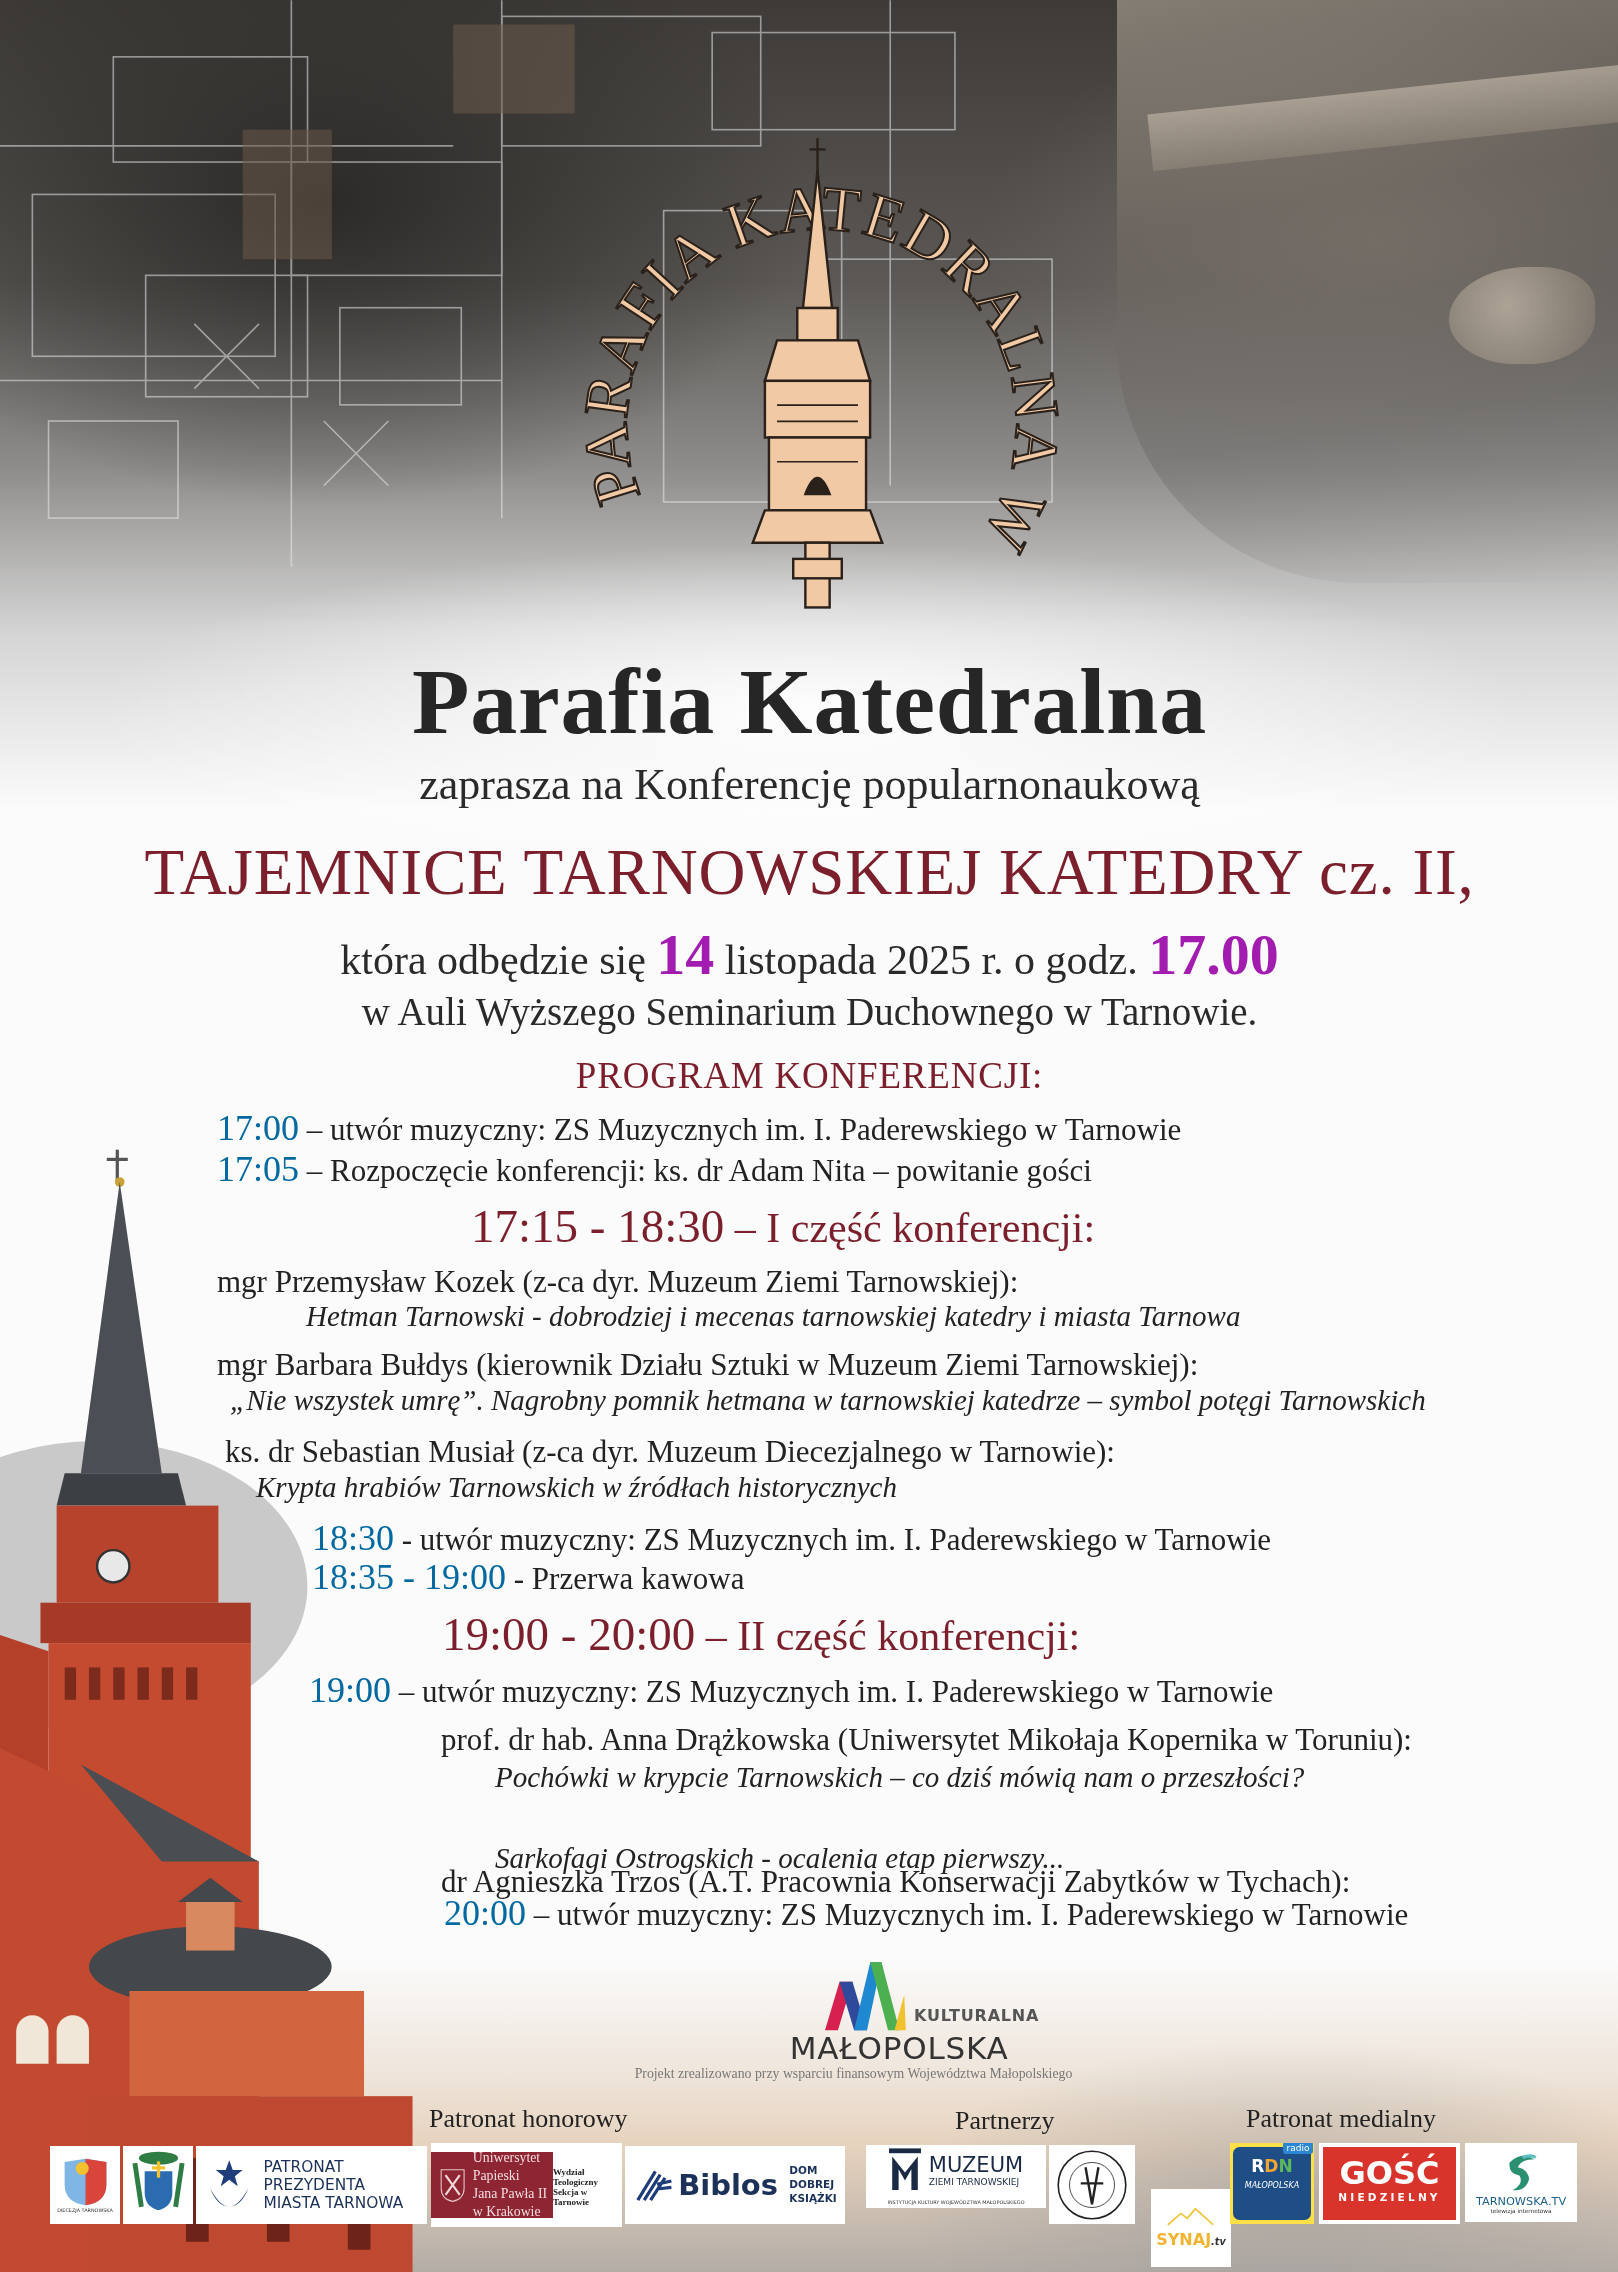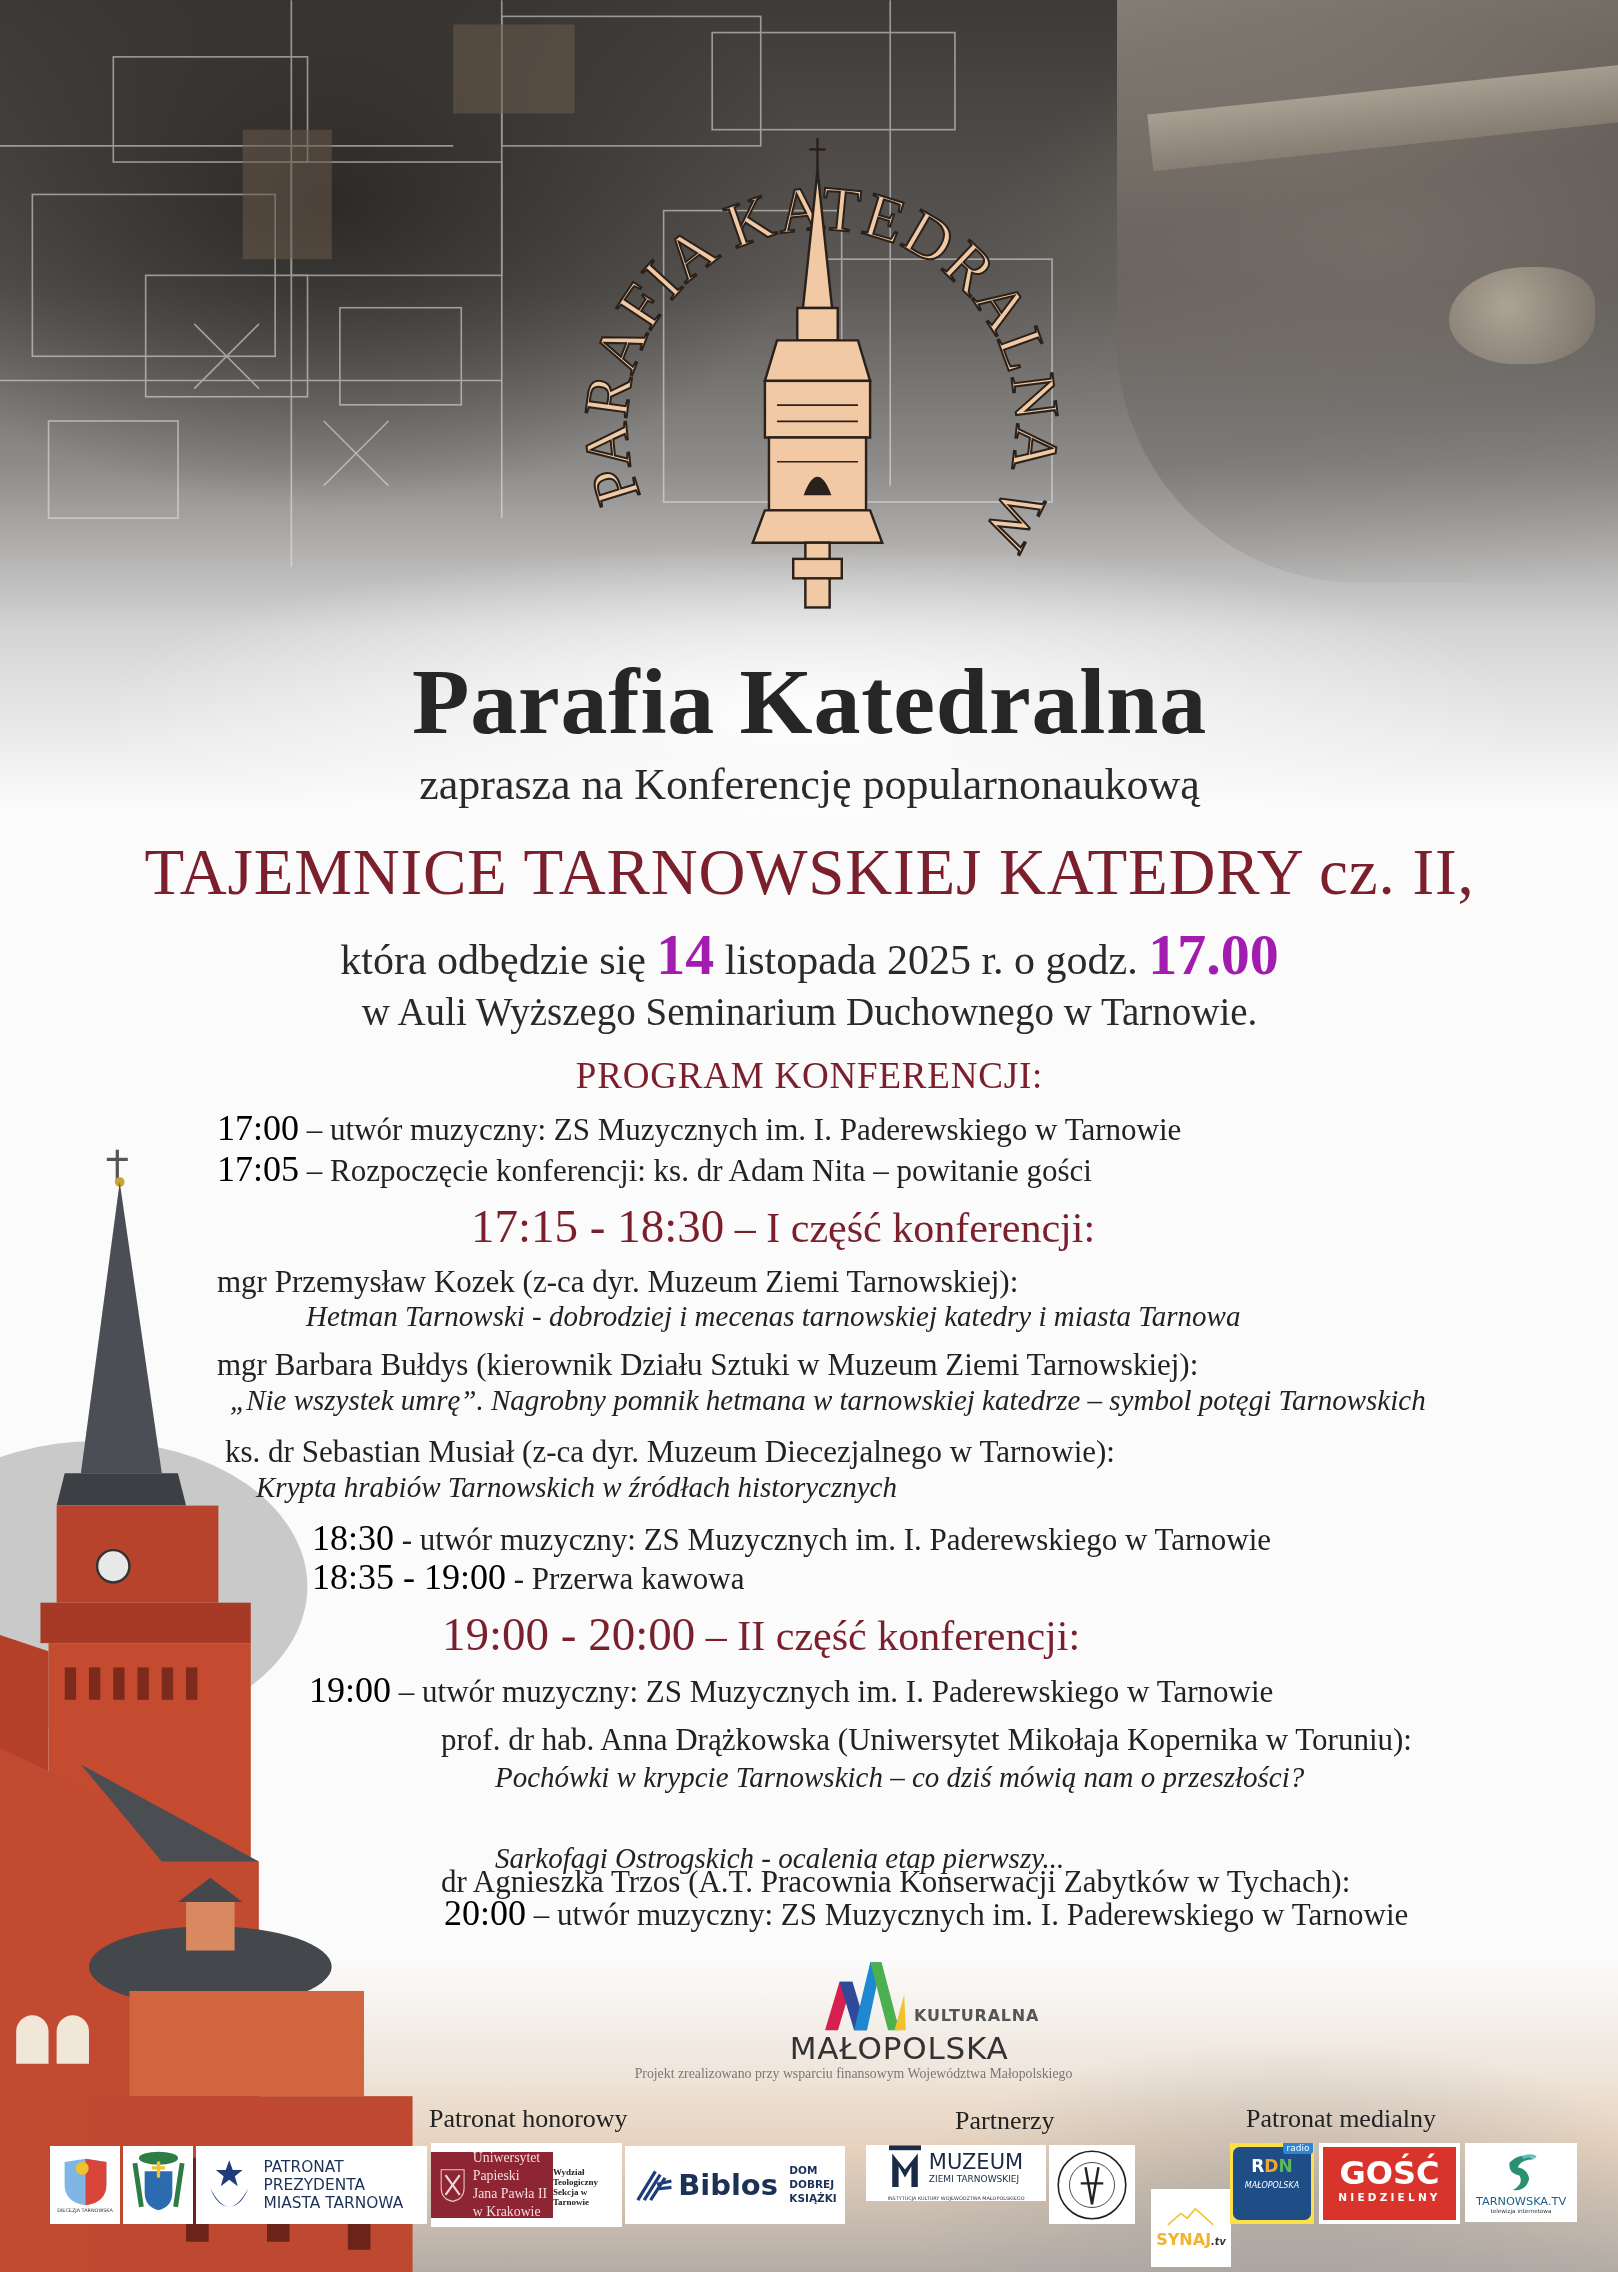--- a/index.html
+++ b/index.html
@@ -68,21 +68,21 @@
   .subtitle { top: 759px; font-size: 44px; color: #2a2a2a; }
   .event-title {
     top: 835px; font-size: 65px; color: #7a1f2b; letter-spacing: 0.8px;
   }
   .date-line { top: 921px; font-size: 42px; color: #2a2a2a; }
   .date-line .big { font-size: 58px; font-weight: bold; color: #a21caf; }
   .venue-line { top: 989px; font-size: 39px; color: #2a2a2a; }
   .program-title { top: 1054px; font-size: 37px; color: #7a1f2b; letter-spacing: 0.8px; }
 
   .line { position: absolute; font-size: 31px; white-space: nowrap; color: #222; }
-  .line .time { font-size: 36px; color: #000000; }
+  .line .time { font-size: 36px; color: #0369a1; }
   .italic { font-style: italic; font-size: 29px; }
   .section {
     position: absolute; font-size: 42px; color: #7a1f2b; white-space: nowrap;
   }
   .section .time { font-size: 47px; }
 
   
   .mlogo { position: absolute; left: 793px; top: 1959px; width: 259px; height: 146px; }
   .mlogo .kult {
     position: absolute; left: 121px; top: 47px;
@@ -336,21 +336,21 @@
     <path d="M6 44 L28 8 M14 44 L34 12 M22 44 L40 16 M30 24 L48 20 M30 30 L48 28" stroke="#1f3d7a" stroke-width="4"></path>
   </svg>
   <span class="sp-text" style="font-size:29px; font-weight:bold; margin-left:4.9px;">Biblos</span>
   <div style="margin-left:11.3px; line-height:13.8px;">
     <div class="sp-text" style="font-size:10.5px; font-weight:bold;">DOM</div>
     <div class="sp-text" style="font-size:10.5px; font-weight:bold;">DOBREJ</div>
     <div class="sp-text" style="font-size:10.5px; font-weight:bold;">KSIĄŻKI</div>
   </div>
 </div>
 
-<div class="sponsor" style="left:866px; top:2145px; width:180px; height:56px; flex-direction:column;">
+<div class="sponsor" style="left:866px; top:2145px; width:180px; height:63px; flex-direction:column;">
   <div style="display:flex; align-items:center;">
     <svg width="32" height="44" viewBox="0 0 40 54">
       <rect x="0" y="0" width="40" height="6" fill="#1b2a44"></rect>
       <path d="M4 10 L4 52 L12 52 L12 26 L20 40 L28 26 L28 52 L36 52 L36 10 L20 30 Z" fill="#1b2a44"></path>
     </svg>
     <div style="margin-left:8px;">
       <div class="sp-text" style="font-size:21px; color:#1b2a44;">MUZEUM</div>
       <div class="sp-text" style="font-size:9px; color:#1b2a44;">ZIEMI TARNOWSKIEJ</div>
     </div>
   </div>

